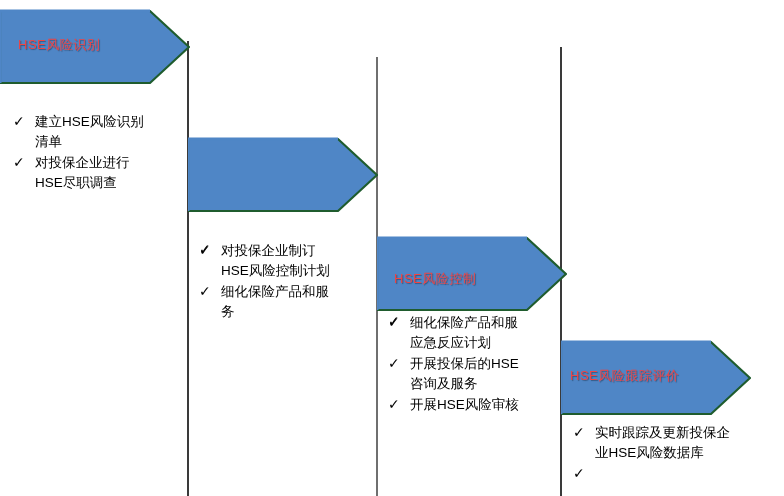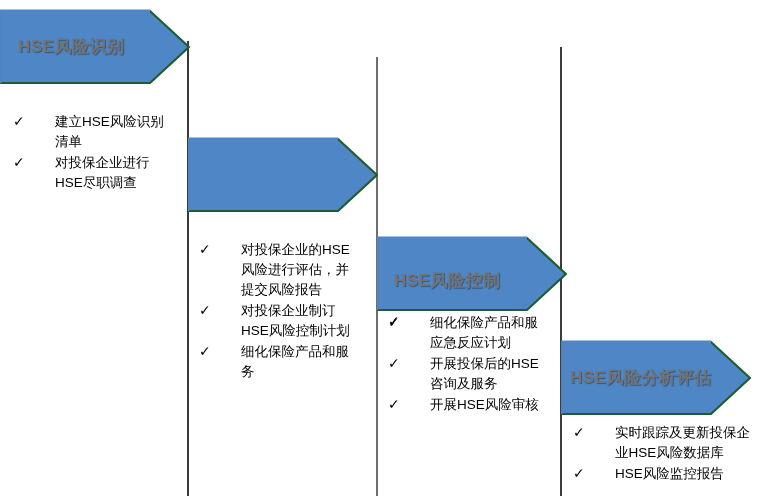--- a/index.html
+++ b/index.html
@@ -25,23 +25,23 @@
   .divider.soft { background: #6f6f6f; }
 
   
   .stage-arrow {
     position: absolute;
     display: block;
   }
   .stage-arrow svg { display: block; }
   .stage-label {
     position: absolute;
-    color: #737373;
-    font-weight: bold;
-    font-size: 17px;
+    color: #ef4444;
+    font-weight: normal;
+    font-size: 13px;
     letter-spacing: 0.5px;
     white-space: nowrap;
     text-shadow: 1px 1px 1px rgba(0,0,0,0.35);
     line-height: 1;
   }
 
   
   .checklist {
     position: absolute;
     color: #000000;
@@ -58,21 +58,20 @@
     position: absolute;
     left: 3px;
     top: -1px;
     font-size: 14px;
     line-height: 20px;
     color: #000000;
   }
   .check-text {
     display: block;
     white-space: pre-line;
-    margin-left: 20px;
   }
 </style>
 </head>
 <body>
 
 <div id="canvas">
 
   <div class="divider" style="left:187px; top:41px; height:455px;"></div>
   <div class="divider soft" style="left:376px; top:57px; height:439px;"></div>
   <div class="divider" style="left:560px; top:47px; height:449px;"></div>
@@ -103,23 +102,20 @@
     <svg width="190" height="76" viewBox="0 0 190 76">
       <polygon points="0,2 150,2 189,38 150,74 0,74" fill="#4f86c6" stroke="#1f5c2e" stroke-width="2.2" stroke-linejoin="miter"></polygon>
       <polyline points="0,2 150,2" fill="none" stroke="#4f86c6" stroke-width="3"></polyline>
       <polyline points="0,2 0,74" fill="none" stroke="#4f86c6" stroke-width="3"></polyline>
     </svg>
   </div>
 
   <div class="checklist" style="left:196px; top:240px; width:176px;">
     <span class="check-item">
       <span class="check-mark">✓</span>
-      <span class="check-text">对投保企业的HSE
-风险进行评估，并
-提交风险报告</span>
     </span>
     <span class="check-item">
       <span class="check-mark">✓</span>
       <span class="check-text">对投保企业制订
 HSE风险控制计划</span>
     </span>
     <span class="check-item">
       <span class="check-mark">✓</span>
       <span class="check-text">细化保险产品和服
 务</span>
@@ -155,27 +151,26 @@
     </span>
   </div>
 
   <div class="stage-arrow" style="left:561px; top:340px;">
     <svg width="190" height="76" viewBox="0 0 190 76">
       <polygon points="0,2 150,2 189,38 150,74 0,74" fill="#4f86c6" stroke="#1f5c2e" stroke-width="2.2" stroke-linejoin="miter"></polygon>
       <polyline points="0,2 150,2" fill="none" stroke="#4f86c6" stroke-width="3"></polyline>
       <polyline points="0,2 0,74" fill="none" stroke="#4f86c6" stroke-width="3"></polyline>
     </svg>
   </div>
-  <div class="stage-label" style="left:570px; top:369px;">HSE风险分析评估</div>
+  <div class="stage-label" style="left:570px; top:369px;">HSE风险跟踪评价</div>
 
   <div class="checklist" style="left:570px; top:423px; width:208px;">
     <span class="check-item">
       <span class="check-mark">✓</span>
       <span class="check-text">实时跟踪及更新投保企
 业HSE风险数据库</span>
     </span>
     <span class="check-item">
       <span class="check-mark">✓</span>
-      <span class="check-text">HSE风险监控报告</span>
     </span>
   </div>
 
 </div>
 
 </body></html>

